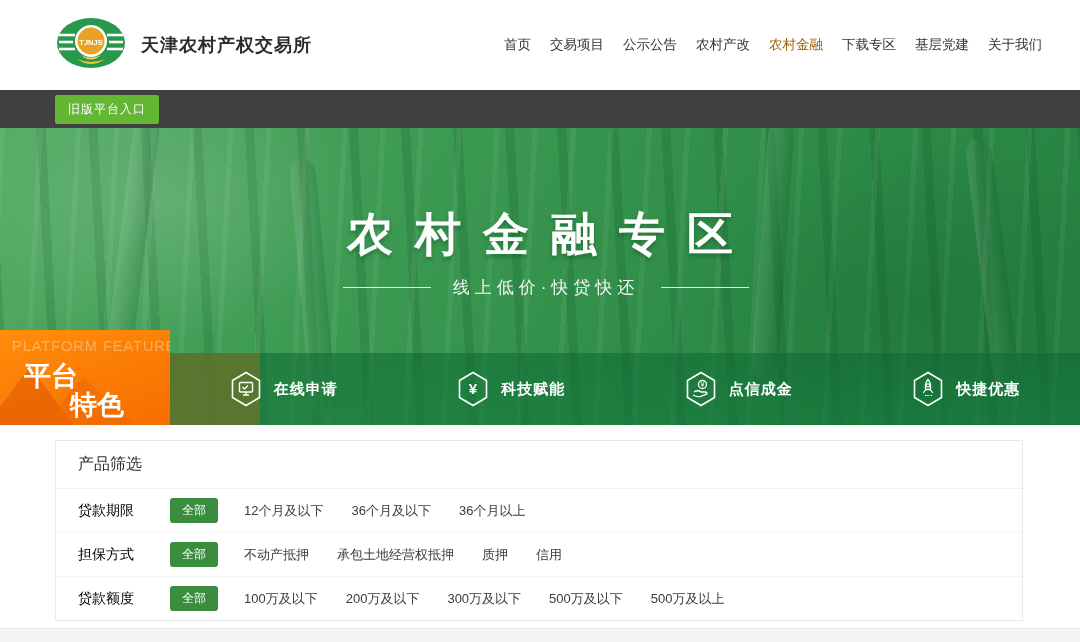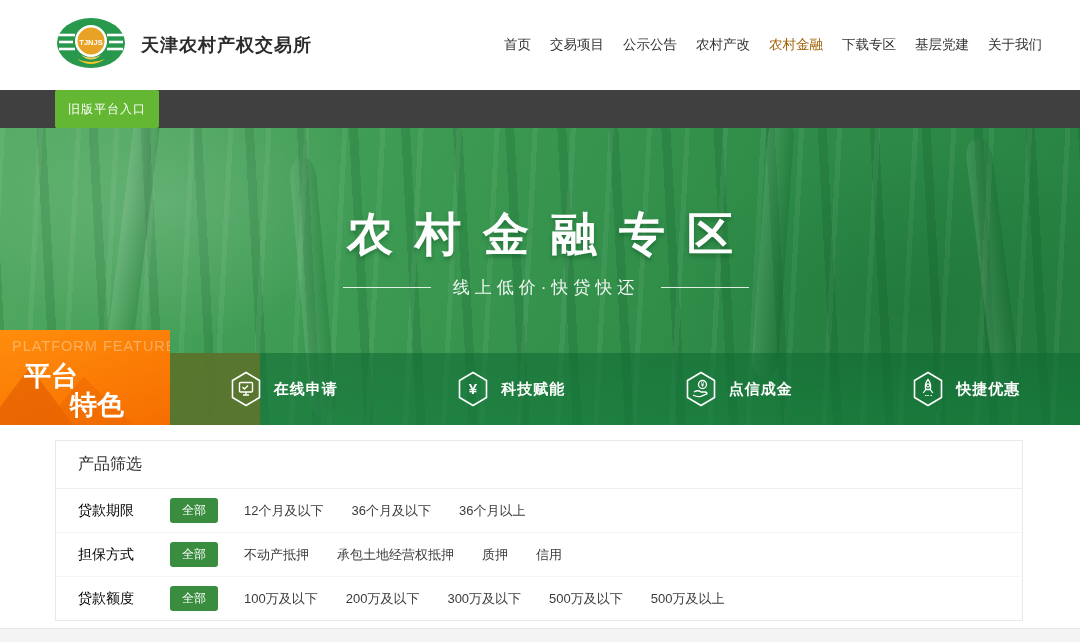--- a/index.html
+++ b/index.html
@@ -12,21 +12,21 @@
           display:flex;align-items:center;box-sizing:border-box;padding:0 38px 0 55px;}
   .brand{display:flex;align-items:center;gap:14px;}
   .brand-text .title{font-size:18px;font-weight:bold;color:#2b2b2b;letter-spacing:1px;}
   .brand-text .subtitle{font-size:9.5px;color:#9a9a9a;margin-top:6px;letter-spacing:.5px;}
   .nav{margin-left:auto;display:flex;gap:19px;}
   .nav-item{font-size:13.5px;color:#333;cursor:pointer;white-space:nowrap;}
   .nav-item.active{color:#a16207;}
 
   
   .topbar{position:absolute;top:90px;left:0;width:1080px;height:38px;background:#404040;
-          display:flex;box-sizing:border-box;padding-left:55px;}
+          display:flex;align-items:center;box-sizing:border-box;padding-left:55px;}
   .old-btn{background:#63b733;color:#fff;font-size:12px;padding:6px 13px;border:none;
            border-radius:2px;cursor:pointer;letter-spacing:1px;}
 
   
   .hero{position:absolute;top:128px;left:0;width:1080px;height:297px;overflow:hidden;
     background:
       radial-gradient(ellipse 300px 200px at 15% 25%, rgba(255,255,255,.14), transparent 70%),
       radial-gradient(ellipse 340px 240px at 85% 60%, rgba(10,80,35,.25), transparent 70%),
       repeating-linear-gradient(93deg, rgba(255,255,255,.06) 0 5px, transparent 5px 38px),
       repeating-linear-gradient(87deg, rgba(0,60,25,.14) 0 9px, transparent 9px 52px),

